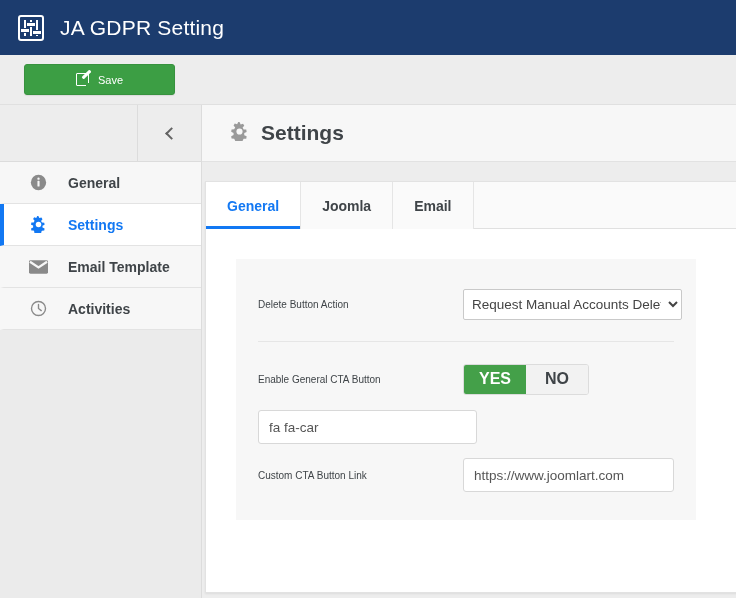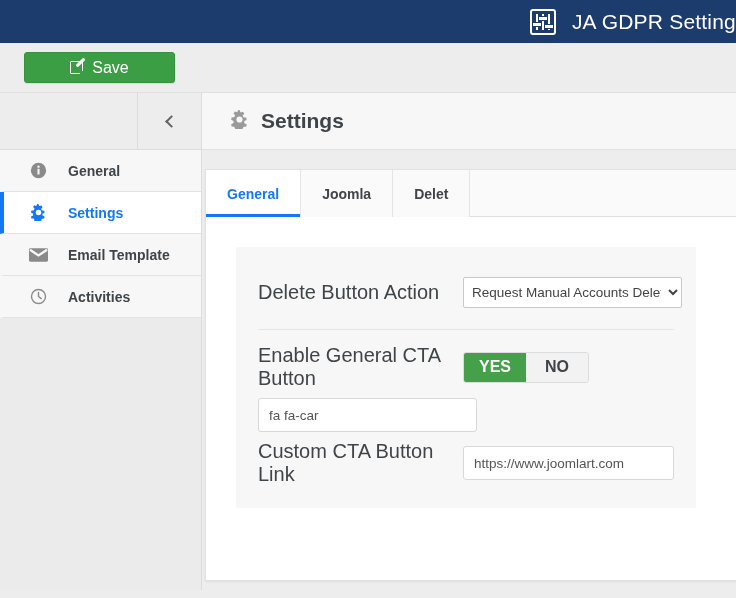--- a/index.html
+++ b/index.html
@@ -8,26 +8,25 @@
     margin: 0; padding: 0;
     width: 736px; height: 598px;
     overflow: hidden;
     background: #ededed;
     font-family: "Liberation Sans", sans-serif;
     -webkit-font-smoothing: antialiased;
   }
 
   
   .appbar {
-    height: 43px;
+    height: 55px;
     background: #1c3c6e;
     display: flex;
     align-items: center;
     padding-left: 18px;
-    justify-content: flex-end;
   }
   .appbar-icon {
     width: 26px; height: 26px;
     border: 2px solid #ffffff;
     border-radius: 3px;
     position: relative;
     flex: 0 0 auto;
     margin-right: 16px;
   }
   .appbar-icon i {
@@ -69,21 +68,21 @@
     display: inline-flex;
     align-items: center;
     justify-content: center;
     gap: 9px;
     width: 151px;
     height: 31px;
     background: #3c9e44;
     border: 1px solid #37923e;
     border-radius: 3px;
     color: #ffffff;
-    font-size: 16px;
+    font-size: 11px;
     cursor: pointer;
     box-shadow: 0 1px 1px rgba(0,0,0,.08);
   }
   .icon-edit {
     position: relative;
     width: 13px; height: 13px;
     border: 1.5px solid #ffffff;
     border-radius: 1px;
     flex: 0 0 auto;
   }
@@ -240,21 +239,21 @@
   .form-row {
     display: flex;
     align-items: center;
     padding: 0 22px;
     min-height: 46px;
   }
   .form-row + .form-row { margin-top: 2px; }
   .form-label {
     width: 205px;
     flex: 0 0 205px;
-    font-size: 20px;
+    font-size: 10px;
     color: #3f4448;
   }
   .divider {
     height: 1px;
     background: #e6e6e6;
     margin: 14px 22px;
   }
 
   select.field {
     width: 219px;
@@ -393,21 +392,21 @@
       <div class="panel">
 
         <div class="tabs">
           <div class="tab active">
             <span>General</span>
           </div>
           <div class="tab">
             <span>Joomla</span>
           </div>
           <div class="tab">
-            <span>Delet</span>
+            <span>Email</span>
           </div>
           <div class="tab-filler"></div>
         </div>
 
         <div class="form-area">
           <div class="form-box">
 
             <div class="form-row">
               <div class="form-label">Delete Button Action</div>
               <select class="field">

